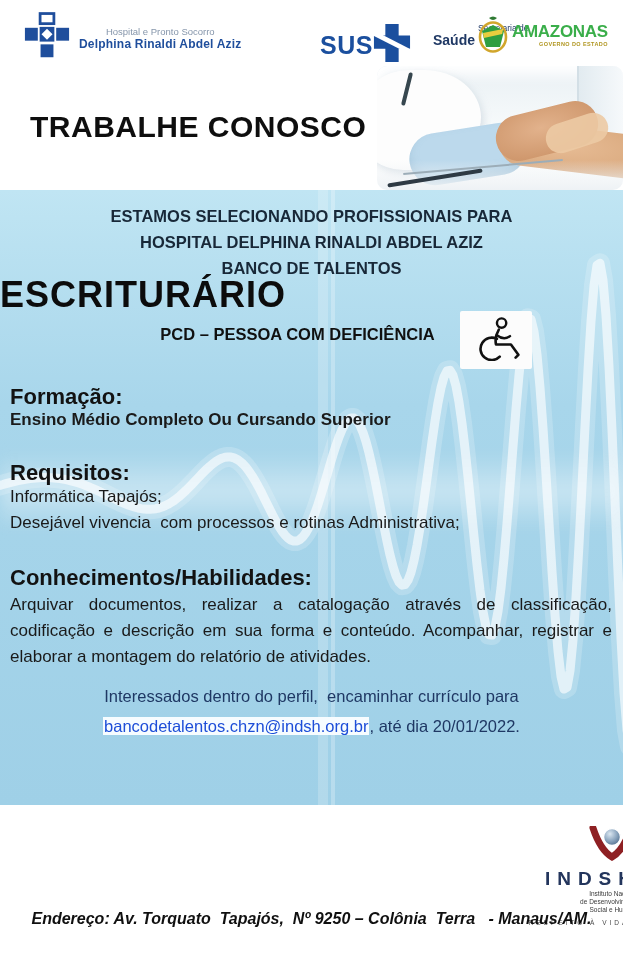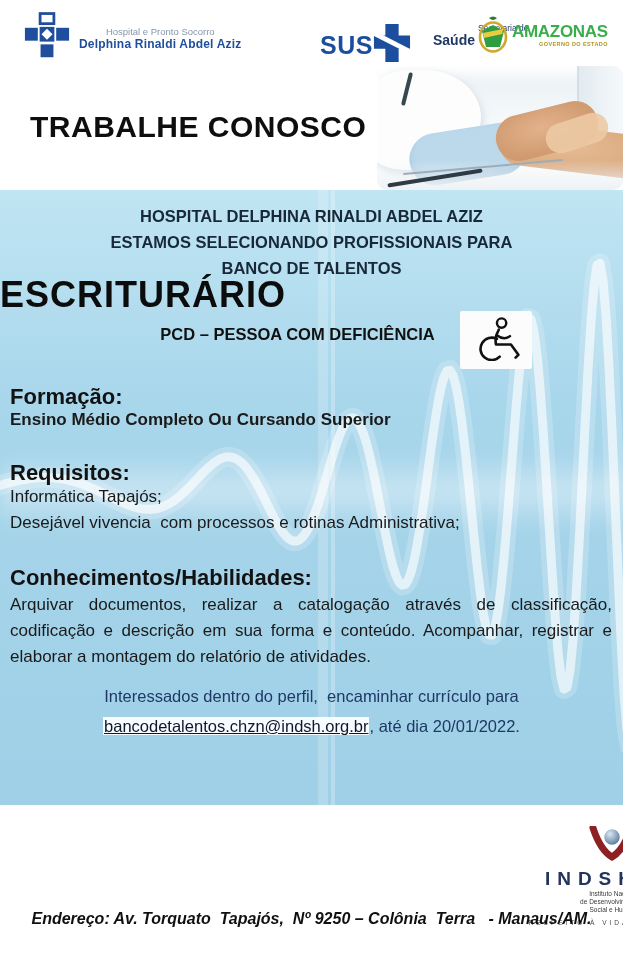--- a/index.html
+++ b/index.html
@@ -77,21 +77,21 @@
   .bold-line{font-weight:bold;}
   .t-formacao{top:194px;} .t-formacao-l{top:220px;}
   .t-requisitos{top:270px;} .t-req-l1{top:297px;} .t-req-l2{top:323px;}
   .t-conhec{top:375px;}
   .paragraph{position:absolute;left:10px;top:402px;width:602px;font-size:17px;color:#1a1a1a;
          line-height:26px;text-align:justify;}
   .contact1{position:absolute;left:0;top:497px;width:100%;text-align:center;font-size:16.5px;
          color:#1f3864;white-space:pre-wrap;}
   .contact2{position:absolute;left:0;top:527px;width:100%;text-align:center;font-size:16.5px;
          color:#1f3864;white-space:pre-wrap;}
-  .email-link{color:#0f172a;text-decoration:underline;background:#f6fcff;padding:0 1px;cursor:pointer;}
+  .email-link{color:#1d4ed8;background:#f6fcff;padding:0 1px;cursor:pointer;}
 
   
   .indsh{position:absolute;left:16px;top:826px;width:100%;text-align:right;color:#1f3864;}
   .indsh .acr{font-size:19px;font-weight:bold;letter-spacing:7px;margin-top:2px;color:#23355c;}
   .indsh .nm{font-size:6.5px;color:#3a3a3a;line-height:8px;}
   .indsh .tag{font-size:6.5px;color:#4a4a4a;letter-spacing:3px;margin-top:5px;}
   .address{position:absolute;left:0;top:910px;width:100%;text-align:center;font-size:16px;
          font-weight:bold;font-style:italic;color:#101010;white-space:pre-wrap;}
 </style>
 </head>
@@ -164,22 +164,22 @@
   <div class="band">
     <svg class="wave" width="623" height="615" viewBox="0 0 623 615">
       <path id="wavepath2" d="M -12 300 L -12 299.0 L -9 298.1 L -6 297.1 L -3 296.2 L 0 295.3 L 3 294.5 L 6 293.6 L 9 292.8 L 12 292.1 L 15 291.4 L 18 290.7 L 21 290.1 L 24 289.5 L 27 289.0 L 30 288.6 L 33 288.3 L 36 288.0 L 39 287.8 L 42 287.6 L 45 287.6 L 48 287.6 L 51 287.7 L 54 287.9 L 57 288.2 L 60 288.6 L 63 289.1 L 66 289.7 L 69 290.3 L 72 291.1 L 75 291.9 L 78 292.8 L 81 293.8 L 84 294.9 L 87 296.1 L 90 297.3 L 93 298.6 L 96 299.9 L 99 301.3 L 102 302.8 L 105 304.2 L 108 305.7 L 111 307.2 L 114 308.6 L 117 310.1 L 120 311.5 L 123 312.8 L 126 314.1 L 129 315.3 L 132 316.3 L 135 317.2 L 138 318.0 L 141 318.6 L 144 319.1 L 147 319.3 L 150 319.3 L 153 319.1 L 156 318.7 L 159 318.0 L 162 317.0 L 165 315.8 L 168 314.3 L 171 312.5 L 174 310.6 L 177 308.3 L 180 305.9 L 183 303.2 L 186 300.4 L 189 297.4 L 192 294.3 L 195 291.2 L 198 288.0 L 201 284.8 L 204 281.8 L 207 278.8 L 210 276.1 L 213 273.6 L 216 271.4 L 219 269.6 L 222 268.2 L 225 267.3 L 228 267.0 L 231 267.1 L 234 267.9 L 237 269.3 L 240 271.4 L 243 274.0 L 246 277.3 L 249 281.2 L 252 285.7 L 255 290.6 L 258 296.0 L 261 301.7 L 264 307.7 L 267 313.7 L 270 319.8 L 273 325.7 L 276 331.3 L 279 336.5 L 282 341.2 L 285 345.1 L 288 348.1 L 291 350.2 L 294 351.1 L 297 350.9 L 300 349.4 L 303 346.6 L 306 342.5 L 309 337.2 L 312 330.6 L 315 323.0 L 318 314.4 L 321 305.0 L 324 295.1 L 327 284.9 L 330 274.7 L 333 264.8 L 336 255.4 L 339 246.9 L 342 239.7 L 345 233.9 L 348 230.0 L 351 228.0 L 354 228.1 L 357 230.6 L 360 235.4 L 363 242.4 L 366 251.7 L 369 262.9 L 372 275.9 L 375 290.2 L 378 305.4 L 381 321.0 L 384 336.5 L 387 351.4 L 390 364.9 L 393 376.5 L 396 385.8 L 399 392.1 L 402 395.2 L 405 394.6 L 408 390.3 L 411 382.3 L 414 370.6 L 417 355.6 L 420 337.7 L 423 317.5 L 426 295.9 L 429 273.6 L 432 251.7 L 435 231.1 L 438 212.8 L 441 197.8 L 444 187.0 L 447 181.0 L 450 180.3 L 453 185.4 L 456 196.1 L 459 212.3 L 462 233.4 L 465 258.6 L 468 286.7 L 471 316.4 L 474 346.4 L 477 374.9 L 480 400.4 L 483 421.5 L 486 436.6 L 489 444.7 L 492 445.1 L 495 437.3 L 498 421.4 L 501 398.1 L 504 368.2 L 507 333.3 L 510 295.3 L 513 256.4 L 516 218.9 L 519 185.2 L 522 157.5 L 525 138.0 L 528 128.2 L 531 129.3 L 534 141.5 L 537 164.6 L 540 197.4 L 543 238.2 L 546 284.5 L 549 333.3 L 552 381.3 L 555 424.9 L 558 461.0 L 561 486.5 L 564 499.1 L 567 497.4 L 570 480.8 L 573 450.1 L 576 407.1 L 579 354.5 L 582 296.1 L 585 236.3 L 588 179.9 L 591 131.5 L 594 95.5 L 597 75.2 L 600 73.2 L 603 90.2 L 606 125.5 L 609 176.8 L 612 240.2 L 615 310.7 L 618 382.2 L 621 448.3 L 624 502.8 L 627 540.2 L 630 556.4 L 633 549.1 L 636 518.0 L 639 465.4" fill="none" stroke="rgba(255,255,255,0.20)" stroke-width="20" stroke-linecap="round" stroke-linejoin="round"></path>
       <path id="wavepath" d="M -12 300 L -12 299.0 L -9 298.1 L -6 297.1 L -3 296.2 L 0 295.3 L 3 294.5 L 6 293.6 L 9 292.8 L 12 292.1 L 15 291.4 L 18 290.7 L 21 290.1 L 24 289.5 L 27 289.0 L 30 288.6 L 33 288.3 L 36 288.0 L 39 287.8 L 42 287.6 L 45 287.6 L 48 287.6 L 51 287.7 L 54 287.9 L 57 288.2 L 60 288.6 L 63 289.1 L 66 289.7 L 69 290.3 L 72 291.1 L 75 291.9 L 78 292.8 L 81 293.8 L 84 294.9 L 87 296.1 L 90 297.3 L 93 298.6 L 96 299.9 L 99 301.3 L 102 302.8 L 105 304.2 L 108 305.7 L 111 307.2 L 114 308.6 L 117 310.1 L 120 311.5 L 123 312.8 L 126 314.1 L 129 315.3 L 132 316.3 L 135 317.2 L 138 318.0 L 141 318.6 L 144 319.1 L 147 319.3 L 150 319.3 L 153 319.1 L 156 318.7 L 159 318.0 L 162 317.0 L 165 315.8 L 168 314.3 L 171 312.5 L 174 310.6 L 177 308.3 L 180 305.9 L 183 303.2 L 186 300.4 L 189 297.4 L 192 294.3 L 195 291.2 L 198 288.0 L 201 284.8 L 204 281.8 L 207 278.8 L 210 276.1 L 213 273.6 L 216 271.4 L 219 269.6 L 222 268.2 L 225 267.3 L 228 267.0 L 231 267.1 L 234 267.9 L 237 269.3 L 240 271.4 L 243 274.0 L 246 277.3 L 249 281.2 L 252 285.7 L 255 290.6 L 258 296.0 L 261 301.7 L 264 307.7 L 267 313.7 L 270 319.8 L 273 325.7 L 276 331.3 L 279 336.5 L 282 341.2 L 285 345.1 L 288 348.1 L 291 350.2 L 294 351.1 L 297 350.9 L 300 349.4 L 303 346.6 L 306 342.5 L 309 337.2 L 312 330.6 L 315 323.0 L 318 314.4 L 321 305.0 L 324 295.1 L 327 284.9 L 330 274.7 L 333 264.8 L 336 255.4 L 339 246.9 L 342 239.7 L 345 233.9 L 348 230.0 L 351 228.0 L 354 228.1 L 357 230.6 L 360 235.4 L 363 242.4 L 366 251.7 L 369 262.9 L 372 275.9 L 375 290.2 L 378 305.4 L 381 321.0 L 384 336.5 L 387 351.4 L 390 364.9 L 393 376.5 L 396 385.8 L 399 392.1 L 402 395.2 L 405 394.6 L 408 390.3 L 411 382.3 L 414 370.6 L 417 355.6 L 420 337.7 L 423 317.5 L 426 295.9 L 429 273.6 L 432 251.7 L 435 231.1 L 438 212.8 L 441 197.8 L 444 187.0 L 447 181.0 L 450 180.3 L 453 185.4 L 456 196.1 L 459 212.3 L 462 233.4 L 465 258.6 L 468 286.7 L 471 316.4 L 474 346.4 L 477 374.9 L 480 400.4 L 483 421.5 L 486 436.6 L 489 444.7 L 492 445.1 L 495 437.3 L 498 421.4 L 501 398.1 L 504 368.2 L 507 333.3 L 510 295.3 L 513 256.4 L 516 218.9 L 519 185.2 L 522 157.5 L 525 138.0 L 528 128.2 L 531 129.3 L 534 141.5 L 537 164.6 L 540 197.4 L 543 238.2 L 546 284.5 L 549 333.3 L 552 381.3 L 555 424.9 L 558 461.0 L 561 486.5 L 564 499.1 L 567 497.4 L 570 480.8 L 573 450.1 L 576 407.1 L 579 354.5 L 582 296.1 L 585 236.3 L 588 179.9 L 591 131.5 L 594 95.5 L 597 75.2 L 600 73.2 L 603 90.2 L 606 125.5 L 609 176.8 L 612 240.2 L 615 310.7 L 618 382.2 L 621 448.3 L 624 502.8 L 627 540.2 L 630 556.4 L 633 549.1 L 636 518.0 L 639 465.4" fill="none" stroke="rgba(255,255,255,0.62)" stroke-width="9" stroke-linecap="round" stroke-linejoin="round"></path>
     </svg>
     <div class="streak1"></div>
     <div class="streak2"></div>
     <div class="glow"></div>
 
     <div class="intro">
+      <div>ESTAMOS SELECIONANDO PROFISSIONAIS PARA</div>
       <div>HOSPITAL DELPHINA RINALDI ABDEL AZIZ</div>
-      <div>ESTAMOS SELECIONANDO PROFISSIONAIS PARA</div>
       <div>BANCO DE TALENTOS</div>
     </div>
 
     <div class="job-title">ESCRITURÁRIO</div>
     <div class="job-sub">PCD – PESSOA COM DEFICIÊNCIA</div>
 
     <div class="wc-box">
       <span>
         <svg width="56" height="46" viewBox="0 0 60 48">
           <circle cx="36" cy="8" r="5" fill="none" stroke="#111" stroke-width="2.6"></circle>

